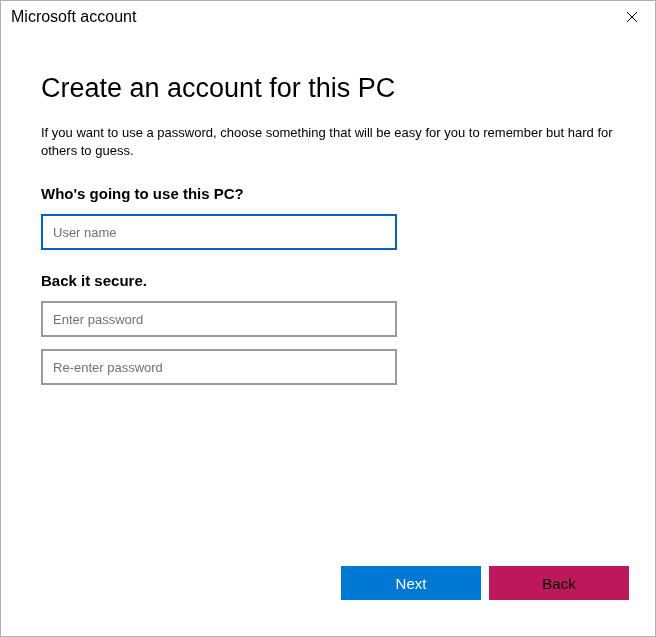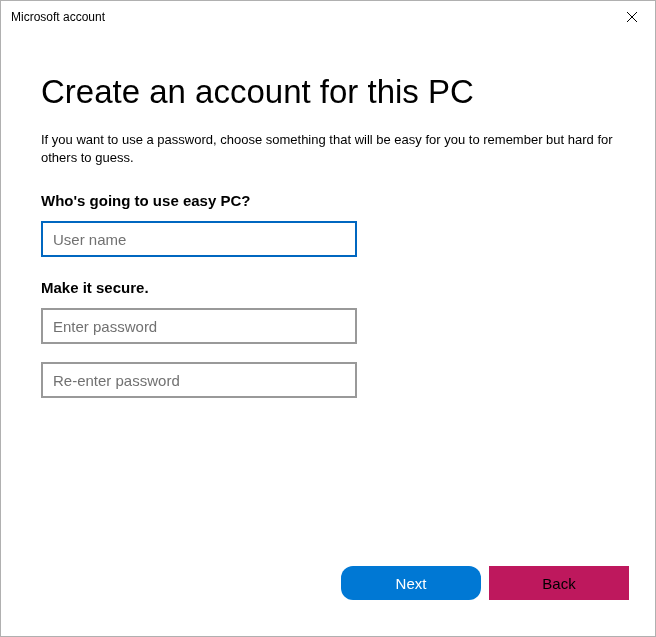--- a/index.html
+++ b/index.html
@@ -23,21 +23,21 @@
       flex-direction: column;
     }
     .titlebar {
       display: flex;
       align-items: center;
       justify-content: space-between;
       height: 32px;
       padding-left: 10px;
     }
     .titlebar-title {
-      font-size: 12px;
+      font-size: 16px;
       color: #000;
     }
     .close-btn {
       width: 46px;
       height: 32px;
       display: flex;
       align-items: center;
       justify-content: center;
       cursor: pointer;
     }
@@ -45,59 +45,59 @@
       width: 10px;
       height: 10px;
     }
     .content {
       flex: 1;
       padding: 40px 40px 0 40px;
       display: flex;
       flex-direction: column;
     }
     .page-title {
-      font-size: 33px;
+      font-size: 27px;
       font-weight: 400;
       color: #000;
       margin-bottom: 20px;
     }
     .description {
       font-size: 13px;
       color: #000;
       line-height: 1.35;
       margin-bottom: 26px;
     }
     .section-label {
       font-size: 15px;
       font-weight: 600;
       color: #000;
       margin-bottom: 12px;
     }
     .text-input {
-      width: 316px;
+      width: 356px;
       height: 36px;
       border: 2px solid #999;
       padding: 0 10px;
-      font-size: 15px;
+      font-size: 13px;
       font-family: inherit;
       color: #000;
       outline: none;
       background: #fff;
     }
     .text-input.focused {
       border: 2px solid #0067c0;
     }
     .text-input::placeholder {
       color: #717171;
     }
     .username-group {
       margin-bottom: 22px;
     }
     .password-group input {
-      margin-bottom: 18px;
+      margin-bottom: 12px;
     }
     .footer {
       display: flex;
       justify-content: flex-end;
       gap: 8px;
       padding: 0 26px 36px 0;
     }
     .btn {
       width: 140px;
       height: 34px;
@@ -105,21 +105,20 @@
       font-size: 15px;
       font-family: inherit;
       cursor: pointer;
       display: flex;
       align-items: center;
       justify-content: center;
     }
     .btn-primary {
       background: #0078d4;
       color: #fff;
-      border-radius: 12px;
     }
     .btn-secondary {
       background: #be185d;
       color: #000;
     }
   </style>
 </head>
 <body>
 
 <div class="window">
@@ -131,26 +130,26 @@
         <line x1="10" y1="0" x2="0" y2="10" stroke="#000" stroke-width="1"></line>
       </svg>
     </div>
   </div>
 
   <div class="content">
     <h1 class="page-title">Create an account for this PC</h1>
     <p class="description">If you want to use a password, choose something that will be easy for you to remember but hard for others to guess.</p>
 
     <div class="username-group">
-      <div class="section-label">Who's going to use easy PC?</div>
+      <div class="section-label">Who's going to use this PC?</div>
       <input type="text" class="text-input focused" autofocus="" placeholder="User name" style="">
     </div>
 
     <div class="password-group">
-      <div class="section-label">Make it secure.</div>
+      <div class="section-label">Back it secure.</div>
       <input type="password" class="text-input" placeholder="Enter password" style="">
       <input type="password" class="text-input" placeholder="Re-enter password" style="">
     </div>
   </div>
 
   <div class="footer">
     <button class="btn btn-primary">Next</button>
     <button class="btn btn-secondary">Back</button>
   </div>
 </div>

